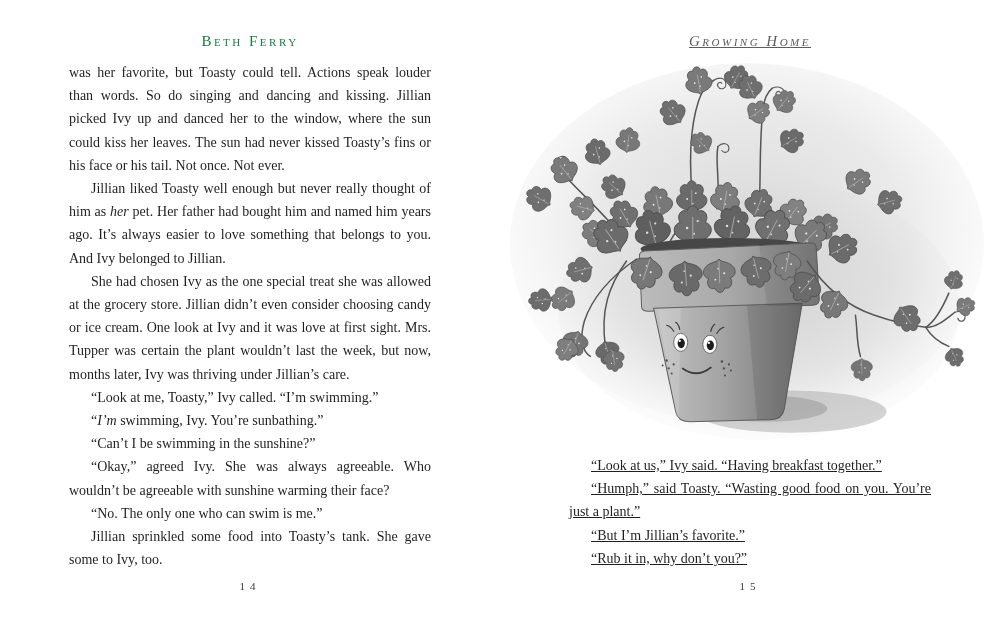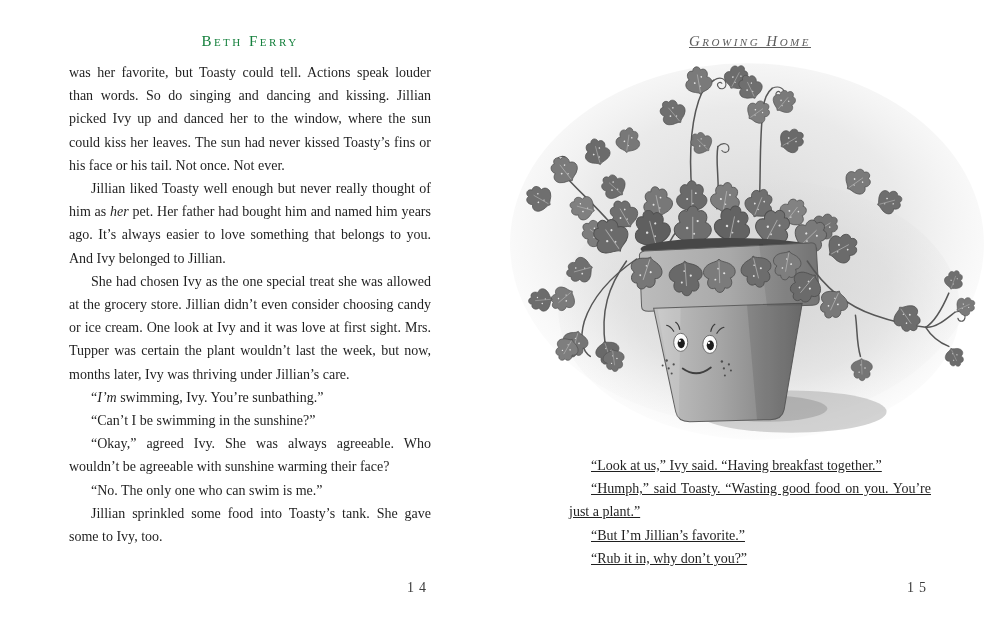--- a/index.html
+++ b/index.html
@@ -21,36 +21,37 @@
   .body-text{
     position:absolute;left:69px;width:362px;
     font-size:14px;line-height:23.2px;text-align:justify;
   }
   #left-text{top:61px;height:516px;}
   #right-text{top:454px;height:120px;text-decoration:underline;}
   .body-text p{margin:0;}
   .body-text p.indent{text-indent:22px;}
   .page-number{
     position:absolute;top:580px;left:69px;width:362px;
-    text-align:right;font-size:14px;letter-spacing:5px;color:#3c3c3c;
+    text-align:center;font-size:11px;letter-spacing:5px;color:#3c3c3c;
   }
   .illustration{
     position:absolute;left:8px;top:58px;width:482px;height:402px;
   }
   .illustration svg{width:100%;height:100%;display:block;}
 </style>
 </head>
 <body>
 
 <div class="page" id="page-left">
   <div class="running-head">Beth Ferry</div>
   <div class="body-text" id="left-text">
       <p class=""><span>was her favorite, but Toasty could tell. Actions speak louder than words. So do singing and dancing and kissing. Jillian picked Ivy up and danced her to the window, where the sun could kiss her leaves. The sun had never kissed Toasty’s fins or his face or his tail. Not once. Not ever.</span></p>
       <p class="indent"><span>Jillian liked Toasty well enough but never really thought of him as </span><i>her</i><span> pet. Her father had bought him and named him years ago. It’s always easier to love something that belongs to you. And Ivy belonged to Jillian.</span></p>
       <p class="indent"><span>She had chosen Ivy as the one special treat she was allowed at the grocery store. Jillian didn’t even consider choosing candy or ice cream. One look at Ivy and it was love at first sight. Mrs. Tupper was certain the plant wouldn’t last the week, but now, months later, Ivy was thriving under Jillian’s care.</span></p>
+      <p class="indent"><span>“Look at me, Toasty,” Ivy called. “I’m swimming.”</span></p>
       <p class="indent"><span>“</span><i>I’m</i><span> swimming, Ivy. You’re sunbathing.”</span></p>
       <p class="indent"><span>“Can’t I be swimming in the sunshine?”</span></p>
       <p class="indent"><span>“Okay,” agreed Ivy. She was always agreeable. Who wouldn’t be agreeable with sunshine warming their face?</span></p>
       <p class="indent"><span>“No. The only one who can swim is me.”</span></p>
       <p class="indent"><span>Jillian sprinkled some food into Toasty’s tank. She gave some to Ivy, too.</span></p>
     </div>
   <div class="page-number">14</div>
 </div>
 
 <div class="page" id="page-right">

